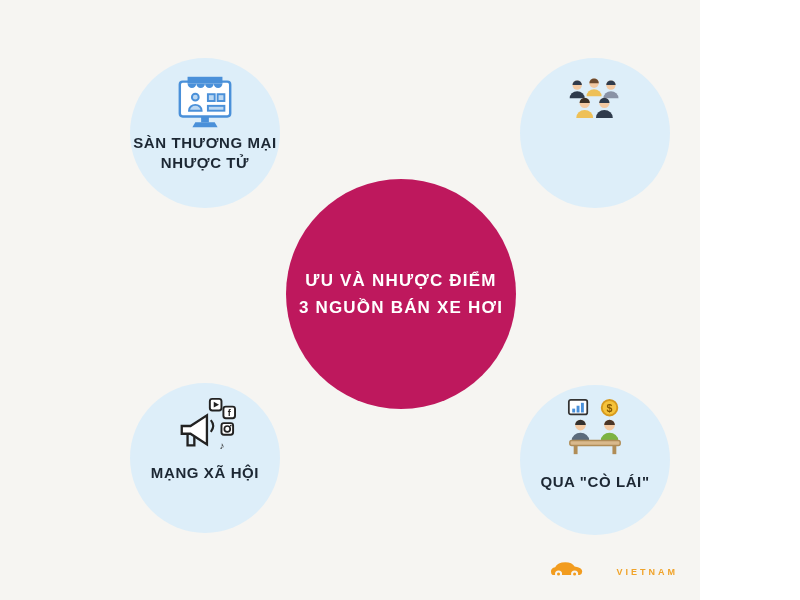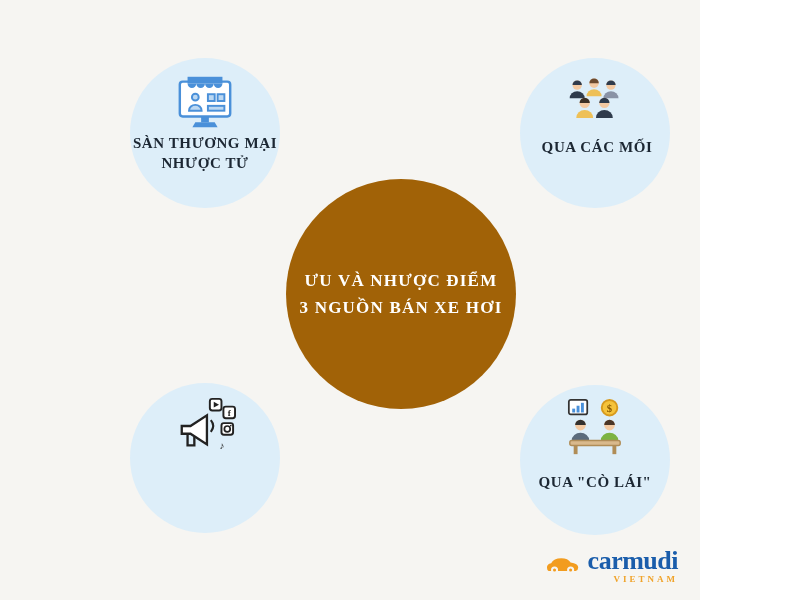--- a/index.html
+++ b/index.html
@@ -1,36 +1,36 @@
 <!DOCTYPE html>
 <html><head>
 <meta charset="utf-8">
 <style>
   * { margin:0; padding:0; box-sizing:border-box; }
   html,body { width:800px; height:600px; }
   body { font-family:"Liberation Sans", sans-serif; }
   .stage {
     position:relative; width:700px; height:600px;
-    background:#f6f5f2; overflow:hidden;font-family:Liberation Serif, serif;
+    background:#f6f5f2; overflow:hidden;
   }
   .satellite {
     position:absolute; width:150px; height:150px; border-radius:50%;
     background:#ddeef9;
   }
   .sat-tl { left:130px; top:58px; }
   .sat-tr { left:520px; top:58px; }
   .sat-bl { left:130px; top:383px; }
   .sat-br { left:520px; top:385px; }
   .sat-icon {
     position:absolute; left:50%; top:12px; transform:translateX(-50%);
     width:62px; height:62px; display:flex; align-items:center; justify-content:center;
   }
   .center-circle {
     position:absolute; left:286px; top:179px; width:230px; height:230px;
-    border-radius:50%; background:#a16207;
+    border-radius:50%; background:#be185d;
     display:flex; flex-direction:column; align-items:center; justify-content:center;
     gap:7px; text-align:right;
   }
   .center-line {
     color:#ffffff; font-weight:bold; font-size:17px; letter-spacing:1.2px;
     white-space:nowrap;
   }
   .node-label {
     position:absolute; width:210px; text-align:center;
     font-weight:bold; font-size:15px; line-height:20px;
@@ -98,21 +98,20 @@
         <circle cx="21" cy="34" r="5.5" fill="#f3c9a2"></circle>
         <path d="M15.5 34 a5.5 5.5 0 0 1 11 0 z" fill="#3b2f25"></path>
         <path d="M12 50 a9 8.5 0 0 1 18 0 z" fill="#eec057"></path>
         <circle cx="42" cy="34" r="5.5" fill="#f3c9a2"></circle>
         <path d="M36.5 34 a5.5 5.5 0 0 1 11 0 z" fill="#2f3b4c"></path>
         <path d="M33 50 a9 8.5 0 0 1 18 0 z" fill="#2f3b4c"></path>
       </svg>
     </span>
   </div>
   <div class="node-label lbl-tr">
-    <span style="display:block">QUA CÁC MỐI</span>
   </div>
 
   <div class="center-circle">
     <span class="center-line">ƯU VÀ NHƯỢC ĐIỂM</span>
     <span class="center-line">3 NGUỒN BÁN XE HƠI</span>
   </div>
 
   <div class="satellite sat-bl">
     <span class="sat-icon">
       <svg viewBox="0 0 64 64" width="62" height="62">
@@ -124,20 +123,24 @@
         <rect x="37" y="4" width="12" height="12" rx="2.5" fill="#ffffff" stroke="#222222" stroke-width="2"></rect>
         <path d="M41 7 l5.5 3 l-5.5 3 z" fill="#222222"></path>
         <rect x="51" y="12" width="12" height="12" rx="2.5" fill="#ffffff" stroke="#222222" stroke-width="2"></rect>
         <text x="57" y="21.5" font-size="9.5" font-weight="bold" text-anchor="middle" fill="#222222">f</text>
         <rect x="49" y="29" width="12" height="12" rx="2.5" fill="#ffffff" stroke="#222222" stroke-width="2"></rect>
         <circle cx="55" cy="35" r="3" fill="none" stroke="#222222" stroke-width="1.8"></circle>
         <circle cx="58.6" cy="31.6" r="0.9" fill="#222222"></circle>
         <text x="47" y="56" font-size="10" font-weight="bold" fill="#222222">♪</text>
       </svg>
     </span>
+  </div>
+  <div class="node-label lbl-bl">
+    <span style="display:block">MẠNG XÃ HỘI</span>
+    <span style="display:block"></span>
   </div>
 
   <div class="satellite sat-br">
     <span class="sat-icon">
       <svg viewBox="0 0 64 64" width="62" height="62">
 
         <rect x="5" y="3" width="19" height="15" rx="2" fill="#ffffff" stroke="#333333" stroke-width="1.8"></rect>
         <rect x="8.5" y="12" width="3" height="4" fill="#4a90d9"></rect>
         <rect x="13" y="9" width="3" height="7" fill="#4a90d9"></rect>
         <rect x="17.5" y="6" width="3" height="10" fill="#4a90d9"></rect>
@@ -168,18 +171,17 @@
     <span>
       <svg viewBox="0 0 40 26" width="34" height="22">
         <path d="M3 20 q-2 -1 -2 -4 q0 -4 5 -5 q3 -6 12 -6 q8 0 11 5 q9 1 9 6 q0 3 -3 4 z" fill="#f29c1f"></path>
         <circle cx="10" cy="19" r="4.2" fill="#f6f5f2"></circle>
         <circle cx="10" cy="19" r="1.8" fill="#f29c1f"></circle>
         <circle cx="29" cy="19" r="4.2" fill="#f6f5f2"></circle>
         <circle cx="29" cy="19" r="1.8" fill="#f29c1f"></circle>
       </svg>
     </span>
     <span class="logo-text">
-      <span class="brand-name">carmudi</span>
       <span class="brand-country">VIETNAM</span>
     </span>
   </div>
 
 </div>
 
 </body></html>

